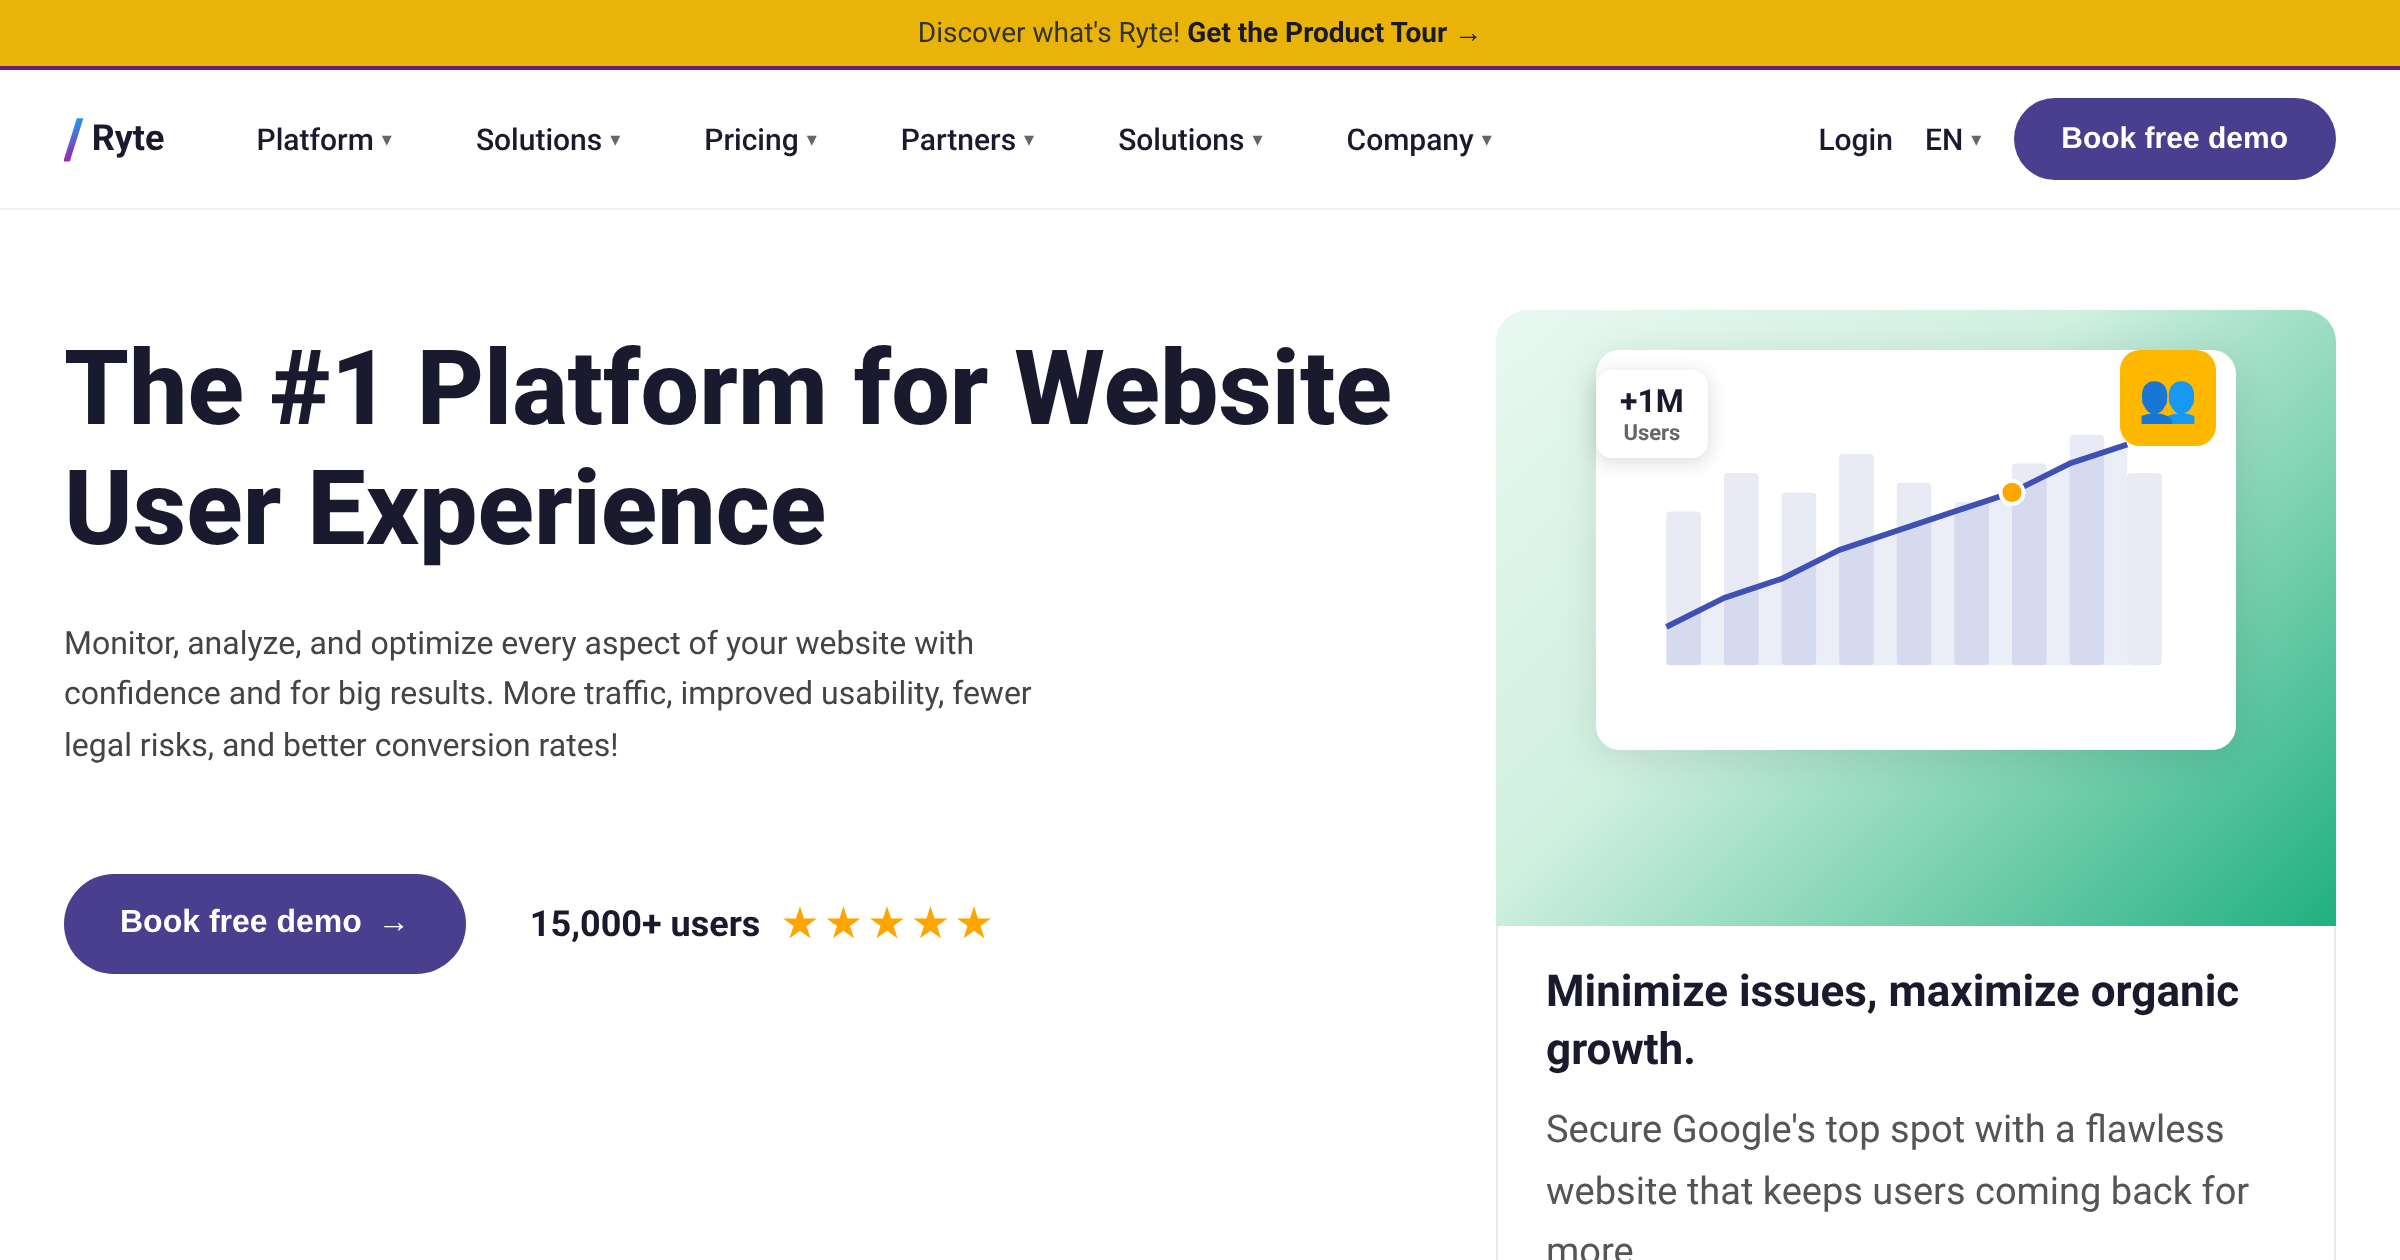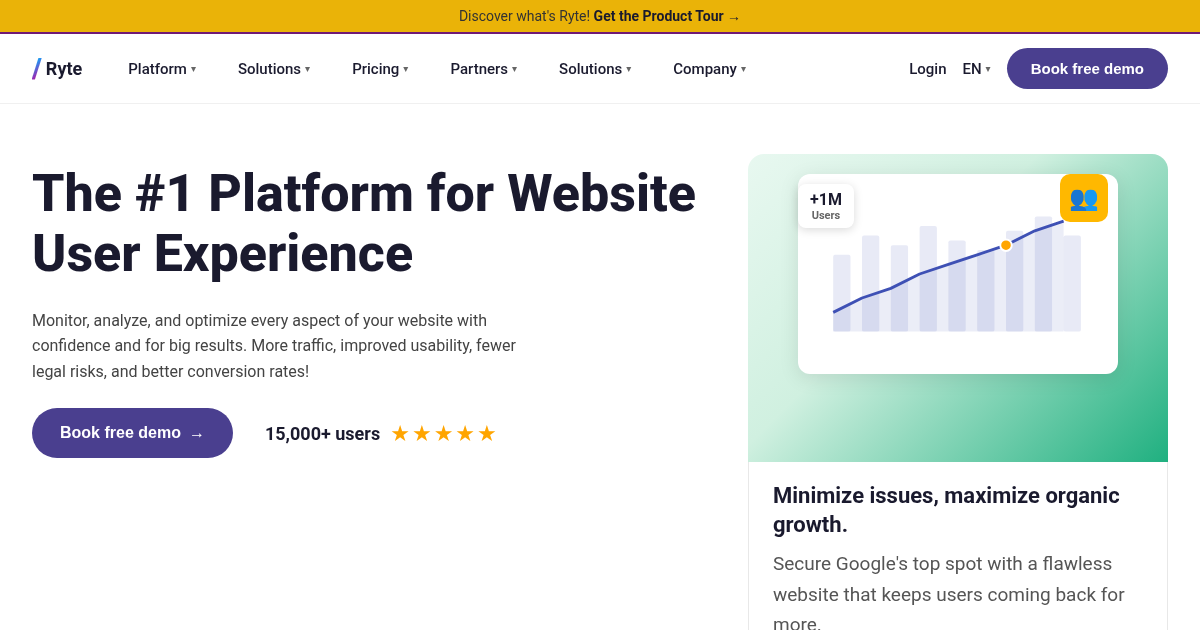--- a/index.html
+++ b/index.html
@@ -139,21 +139,21 @@
       color: #1a1a2e;
       line-height: 1.15;
       margin-bottom: 24px;
     }
 
     .hero-subtitle {
       font-size: 16px;
       color: #444;
       line-height: 1.6;
       max-width: 520px;
-      margin-bottom: 24px;
+      margin-bottom: 52px;
     }
 
     .hero-cta-row {
       display: flex;
       align-items: center;
       gap: 32px;
       margin-bottom: 0;
     }
 
     .btn-hero-demo {

